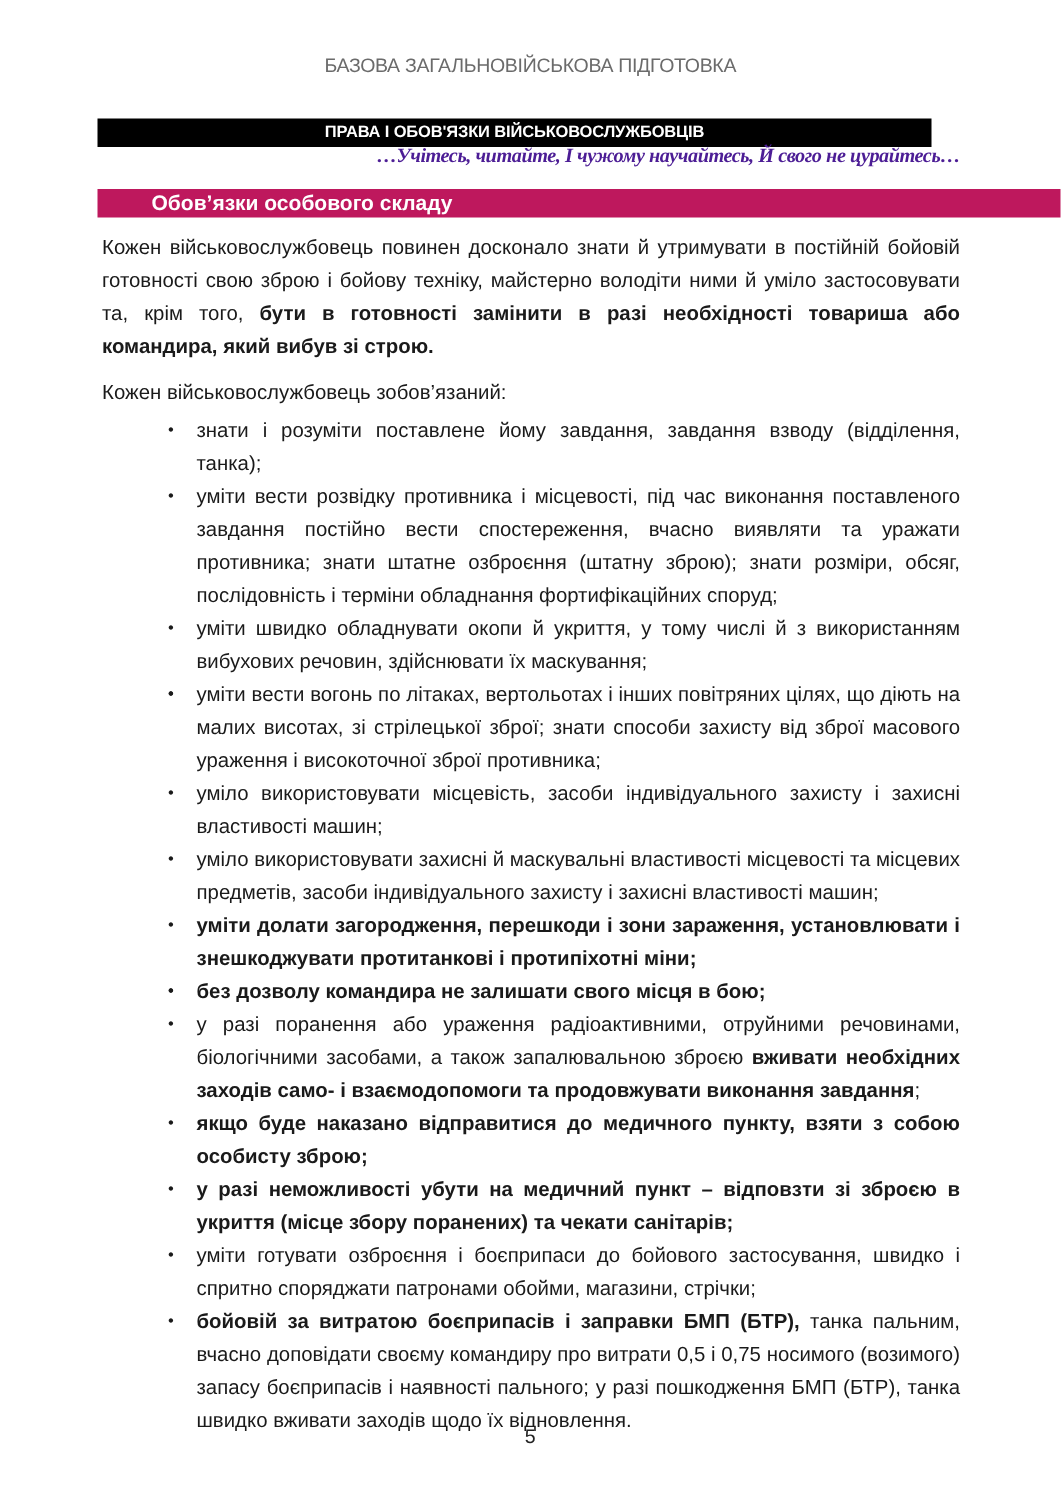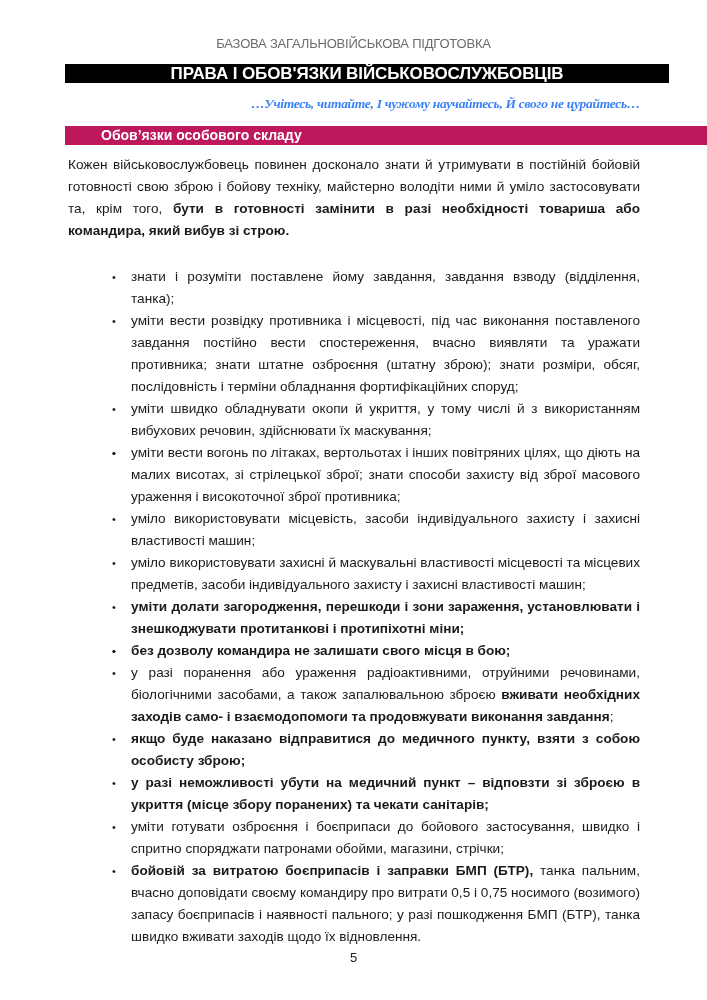--- a/index.html
+++ b/index.html
@@ -1,48 +1,49 @@
 <!DOCTYPE html>
 <html><head>
 <meta charset="utf-8">
 <style>
   html, body { margin: 0; padding: 0; background: #ffffff; }
   body { width: 707px; height: 1000px; position: relative; overflow: hidden;
          font-family: "Liberation Sans", "DejaVu Sans", sans-serif; color: #1a1a1a; }
   .running-head { position: absolute; top: 36px; left: 0; width: 707px; text-align: center;
          font-size: 13px; color: #6b6b6b; letter-spacing: -0.2px; }
-  .chapter-bar { position: absolute; top: 64px; left: 65px; width: 604px; height: 19px;
-         background: #000; color: #fff; text-align: center; font-size: 17px; font-weight: bold;
+  .chapter-bar { position: absolute; top: 79px; left: 65px; width: 556px; height: 19px;
+         background: #000; color: #fff; text-align: center; font-size: 11px; font-weight: bold;
          line-height: 19px; letter-spacing: -0.1px; }
   .epigraph { position: absolute; top: 96px; right: 67px; font-family: "Liberation Serif", "DejaVu Serif", serif;
-         font-style: italic; font-weight: bold; font-size: 13.5px; color: #3b82f6; letter-spacing: -0.3px; }
+         font-style: italic; font-weight: bold; font-size: 13.5px; color: #4c1d95; letter-spacing: -0.3px; }
   .section-bar { position: absolute; top: 126px; left: 65px; width: 674px; height: 19px;
          background: #be185d; color: #fff; font-size: 14px; font-weight: bold; line-height: 19px;
          padding-left: 36px; box-sizing: border-box; }
   .content { position: absolute; top: 154px; left: 68px; width: 572px; font-size: 13.6px; line-height: 22px; }
   p { margin: 0; text-align: justify; }
-  p.intro { margin-bottom: 24px; }
+  p.intro { margin-bottom: 9px; }
   p.lead { margin-bottom: 3px; }
   ul { list-style: none; margin: 0; padding: 0 0 0 63px; }
   li { position: relative; text-align: justify; line-height: 22px; }
   li .bullet { position: absolute; left: -19px; top: 0; font-size: 11px; }
   b { font-weight: bold; }
   .page-number { position: absolute; top: 950px; left: 0; width: 707px; text-align: center;
          font-size: 13px; color: #222; }
 </style>
 </head>
 <body>
 
 <div class="running-head">БАЗОВА ЗАГАЛЬНОВІЙСЬКОВА ПІДГОТОВКА</div>
 <div class="chapter-bar">ПРАВА І ОБОВ'ЯЗКИ ВІЙСЬКОВОСЛУЖБОВЦІВ</div>
 <div class="epigraph">…Учітесь, читайте, І чужому научайтесь, Й свого не цурайтесь…</div>
 <div class="section-bar">Обов’язки особового складу</div>
 
 <div class="content">
   <p class="intro"><span>Кожен військовослужбовець повинен досконало знати й утримувати в постійній бойовій готовності свою зброю і бойову техніку, майстерно володіти ними й уміло застосовувати  та, крім того, </span><b>бути в готовності замінити в разі необхідності товариша або командира, який вибув зі строю</b><b>.</b></p>
+  <p class="lead">Кожен військовослужбовець зобов’язаний:</p>
   <ul id="duties-list">
       <li><span class="bullet">•</span><span>знати і розуміти поставлене йому завдання, завдання взводу (відділення, танка);</span></li>
       <li><span class="bullet">•</span><span>уміти вести розвідку противника і місцевості, під час виконання поставленого завдання постійно вести спостереження, вчасно виявляти та уражати противника; знати штатне озброєння (штатну зброю); знати розміри, обсяг, послідовність і терміни обладнання фортифікаційних споруд;</span></li>
       <li><span class="bullet">•</span><span>уміти швидко обладнувати окопи й укриття, у тому числі й з використанням вибухових речовин, здійснювати їх маскування;</span></li>
       <li><span class="bullet">•</span></li>
       <li><span class="bullet">•</span><span>уміти вести вогонь по літаках, вертольотах і інших повітряних цілях, що діють на малих висотах, зі стрілецької зброї; знати способи захисту від зброї масового ураження і високоточної зброї противника;</span></li>
       <li><span class="bullet">•</span><span>уміло використовувати місцевість, засоби індивідуального захисту і захисні властивості машин;</span></li>
       <li><span class="bullet">•</span><span>уміло використовувати захисні й маскувальні властивості місцевості та місцевих предметів, засоби індивідуального захисту і захисні властивості машин;</span></li>
       <li><span class="bullet">•</span><b>уміти долати загородження, перешкоди і зони зараження, установлювати і знешкоджувати протитанкові і протипіхотні міни;</b></li>
       <li><span class="bullet">•</span></li>

